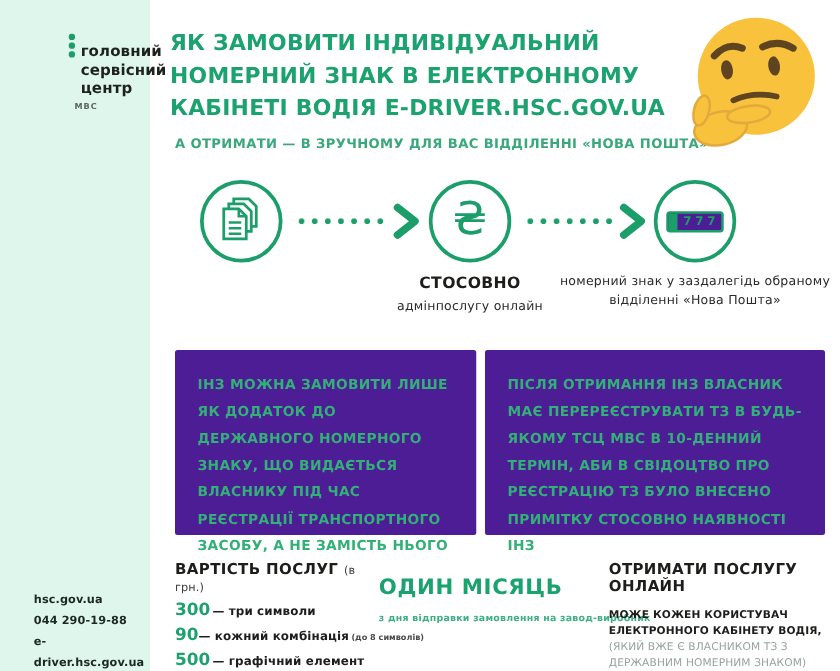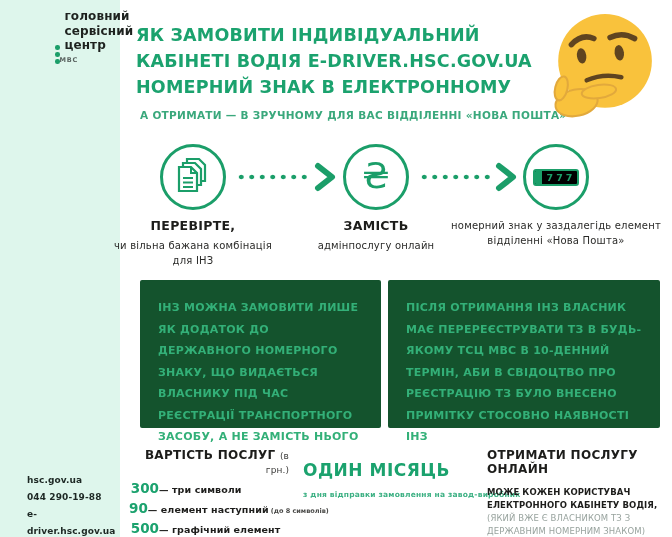--- a/index.html
+++ b/index.html
@@ -3,59 +3,59 @@
 <meta charset="utf-8">
 <style>
   * { margin: 0; padding: 0; box-sizing: border-box; }
   html,body { width: 672px; height: 537px; }
   body { font-family: "DejaVu Sans", sans-serif; background: #ffffff; position: relative; overflow: hidden; }
 
   .poster { position: absolute; inset: 0; width: 672px; height: 537px; background: #ffffff; }
 
   
   .sidebar { position: absolute; left: 0; top: 0; width: 120px; height: 537px; background: #def6ec; }
-  .logo { position: absolute; left: 55px; top: 1px; display: flex; align-items: flex-end; }
+  .logo { position: absolute; left: 55px; top: 26px; display: flex; }
   .logo-dots { display: flex; flex-direction: column; gap: 2.5px; margin-top: 1px; }
   .logo-dot { width: 4.5px; height: 4.5px; border-radius: 50%; background: #1b9e69; }
   .logo-text { margin-left: 5px; margin-top: 8px; font-size: 12px; font-weight: 600; color: #1e221f; line-height: 14.5px; letter-spacing: 0.1px; }
   .logo-mvs { margin-top: 3px; font-size: 6.5px; font-weight: 600; color: #5a6360; letter-spacing: 0.8px; }
   .contacts { position: absolute; left: 27px; top: 472px; font-size: 9px; font-weight: bold; color: #1d2824; line-height: 17px; letter-spacing: 0.1px; }
 
   
   .title { position: absolute; left: 136px; top: 22px; font-size: 17.5px; font-weight: bold; color: #1ba26e; line-height: 26px; letter-spacing: 0.2px; white-space: nowrap; }
   .subtitle { position: absolute; left: 140px; top: 109px; font-size: 10.5px; font-weight: bold; color: #3aa87c; letter-spacing: 0.3px; white-space: nowrap; }
   .emoji { position: absolute; left: 546px; top: 6px; width: 114px; height: 118px; }
 
   
   .step-circle { position: absolute; top: 144px; width: 66px; height: 66px; border: 3.5px solid #1b9e69; border-radius: 50%; background: #fff; display: flex; align-items: center; justify-content: center; }
   .circle-1 { left: 160px; } .circle-2 { left: 343px; } .circle-3 { left: 523px; }
   .hryvnia-glyph { font-size: 36px; color: #1b9e69; font-weight: 400; line-height: 1; margin-top: -3px; }
-  .plate { width: 46px; height: 17px; border: 2.5px solid #1b9e69; border-radius: 3px; display: flex; align-items: stretch; overflow: hidden; background: #000000; }
+  .plate { width: 46px; height: 17px; border: 2.5px solid #1b9e69; border-radius: 3px; display: flex; align-items: stretch; overflow: hidden; background: #4c1d95; }
   .plate-strip { width: 7px; background: #1b9e69; }
   .plate-num { flex: 1; display: flex; align-items: center; justify-content: center; font-size: 9.5px; font-weight: bold; color: #1b9e69; letter-spacing: 3px; padding-left: 3px; }
   .dots-line { position: absolute; top: 174px; height: 6px;
     background-image: radial-gradient(circle, #1b9e69 2.1px, rgba(0,0,0,0) 2.6px);
     background-size: 10.5px 6px; background-repeat: repeat-x; background-position: left center; }
   .dots-1 { left: 236px; width: 74px; } .dots-2 { left: 419px; width: 74px; }
   .chev { position: absolute; top: 162px; width: 24px; height: 30px; }
   .chev-1 { left: 313px; } .chev-2 { left: 494px; }
 
   .step-label { position: absolute; top: 218px; text-align: center; }
   .label-1 { left: 110px; width: 166px; } .label-2 { left: 306px; width: 140px; } .label-3 { left: 441px; width: 230px; }
   .step-title { font-size: 12.5px; font-weight: bold; color: #1d1d1b; letter-spacing: 0.3px; margin-bottom: 5px; }
   .step-desc { font-size: 10px; font-weight: 500; color: #2a2a28; line-height: 15px; letter-spacing: 0.2px; }
 
   
-  .info-box { position: absolute; top: 280px; height: 148px; background: #14532d; border-radius: 2px; padding: 17px 18px; font-size: 11px; font-weight: bold; color: #33b078; line-height: 21.5px; letter-spacing: 0.25px; }
+  .info-box { position: absolute; top: 280px; height: 148px; background: #4c1d95; border-radius: 2px; padding: 17px 18px; font-size: 11px; font-weight: bold; color: #33b078; line-height: 21.5px; letter-spacing: 0.25px; }
   .box-1 { left: 140px; width: 241px; }
   .box-2 { left: 388px; width: 272px; }
 
   
   .col-title { font-size: 12px; font-weight: bold; color: #1d1d1b; letter-spacing: 0.3px; }
-  .pricing { position: absolute; left: 129px; top: 448px; width: 160px; text-align: right; }
+  .pricing { position: absolute; left: 140px; top: 448px; width: 160px; }
   .pricing-note { font-size: 9px; font-weight: normal; color: #3c3c3a; letter-spacing: 0.1px; }
   .price-row { display: flex; align-items: baseline; margin-top: 4px; }
   .price-val { width: 30px; font-size: 13.5px; font-weight: bold; color: #1ba26e; }
   .price-label { font-size: 9.5px; font-weight: bold; color: #1d1d1b; letter-spacing: 0.1px; white-space: nowrap; }
   .price-small { font-size: 6.5px; font-weight: bold; color: #4a4a48; margin-left: 2px; white-space: nowrap; }
 
   .term { position: absolute; left: 303px; top: 448px; width: 180px; }
   .term-value { margin-top: 12px; font-size: 17px; font-weight: bold; color: #1ba26e; letter-spacing: 0.5px; white-space: nowrap; }
   .term-note { margin-top: 10px; font-size: 7.5px; font-weight: 600; color: #3cb083; letter-spacing: 0.2px; white-space: nowrap; }
 
@@ -87,22 +87,22 @@
     </div>
     <div class="contacts">
       <div>hsc.gov.ua</div>
       <div>044 290-19-88</div>
       <div>e-driver.hsc.gov.ua</div>
     </div>
   </div>
 
   <div class="title">
     <div>ЯК ЗАМОВИТИ ІНДИВІДУАЛЬНИЙ</div>
+    <div>НОМЕРНИЙ ЗНАК В ЕЛЕКТРОННОМУ</div>
     <div>КАБІНЕТІ ВОДІЯ E-DRIVER.HSC.GOV.UA</div>
-    <div>НОМЕРНИЙ ЗНАК В ЕЛЕКТРОННОМУ</div>
   </div>
   <div class="subtitle">А ОТРИМАТИ — В ЗРУЧНОМУ ДЛЯ ВАС ВІДДІЛЕННІ «НОВА ПОШТА»</div>
 
   <svg class="emoji" viewBox="0 0 112 112">
     <circle cx="58" cy="52" r="46" fill="#f9c23c"></circle>
     <path d="M25 36 Q35 25 47 30" stroke="#5f4420" stroke-width="5.5" fill="none" stroke-linecap="round"></path>
     <path d="M63 29 Q75 23 87 30" stroke="#5f4420" stroke-width="5.5" fill="none" stroke-linecap="round"></path>
     <ellipse cx="35" cy="47" rx="4.6" ry="7.6" fill="#5f4420" transform="rotate(-8 35 47)"></ellipse>
     <ellipse cx="72" cy="44" rx="4.6" ry="7.6" fill="#5f4420" transform="rotate(-8 72 44)"></ellipse>
     <path d="M40 71 Q56 64 74 68" stroke="#5f4420" stroke-width="4.5" fill="none" stroke-linecap="round"></path>
@@ -134,48 +134,44 @@
 
   <div class="dots-line dots-1"></div>
   <svg class="chev chev-1" viewBox="0 0 24 30">
     <polyline points="5,4 19,15 5,26" stroke="#1b9e69" stroke-width="6" fill="none" stroke-linecap="round" stroke-linejoin="round"></polyline>
   </svg>
   <div class="dots-line dots-2"></div>
   <svg class="chev chev-2" viewBox="0 0 24 30">
     <polyline points="5,4 19,15 5,26" stroke="#1b9e69" stroke-width="6" fill="none" stroke-linecap="round" stroke-linejoin="round"></polyline>
   </svg>
 
-  <div class="step-label label-1">
-    <div class="step-title">ПЕРЕВІРТЕ,</div>
-    <div class="step-desc">чи вільна бажана комбінація для ІНЗ</div>
-  </div>
   <div class="step-label label-2">
-    <div class="step-title">ЗАМІСТЬ</div>
+    <div class="step-title">СТОСОВНО</div>
     <div class="step-desc">адмінпослугу онлайн</div>
   </div>
   <div class="step-label label-3">
-    <div class="step-desc">номерний знак у заздалегідь елемент відділенні «Нова Пошта»</div>
+    <div class="step-desc">номерний знак у заздалегідь обраному відділенні «Нова Пошта»</div>
   </div>
 
   <div class="info-box box-1">ІНЗ МОЖНА ЗАМОВИТИ ЛИШЕ ЯК ДОДАТОК ДО ДЕРЖАВНОГО НОМЕРНОГО ЗНАКУ, ЩО ВИДАЄТЬСЯ ВЛАСНИКУ ПІД ЧАС РЕЄСТРАЦІЇ ТРАНСПОРТНОГО ЗАСОБУ, А НЕ ЗАМІСТЬ НЬОГО</div>
   <div class="info-box box-2">ПІСЛЯ ОТРИМАННЯ ІНЗ ВЛАСНИК МАЄ ПЕРЕРЕЄСТРУВАТИ ТЗ В БУДЬ-ЯКОМУ ТСЦ МВС В 10-ДЕННИЙ ТЕРМІН, АБИ В СВІДОЦТВО ПРО РЕЄСТРАЦІЮ ТЗ БУЛО ВНЕСЕНО ПРИМІТКУ СТОСОВНО НАЯВНОСТІ ІНЗ</div>
 
   <div class="pricing">
     <div class="col-title">
       <span>ВАРТІСТЬ ПОСЛУГ</span>
       <span class="pricing-note">(в грн.)</span>
     </div>
     <div class="price-row">
       <span class="price-val">300</span>
       <span class="price-label">— три символи</span>
       <span class="price-small"></span>
     </div>
     <div class="price-row">
       <span class="price-val">90</span>
-      <span class="price-label">— елемент наступний</span>
+      <span class="price-label">— кожний комбінація</span>
       <span class="price-small">(до 8 символів)</span>
     </div>
     <div class="price-row">
       <span class="price-val">500</span>
       <span class="price-label">— графічний елемент</span>
       <span class="price-small"></span>
     </div>
 
   </div>
 

